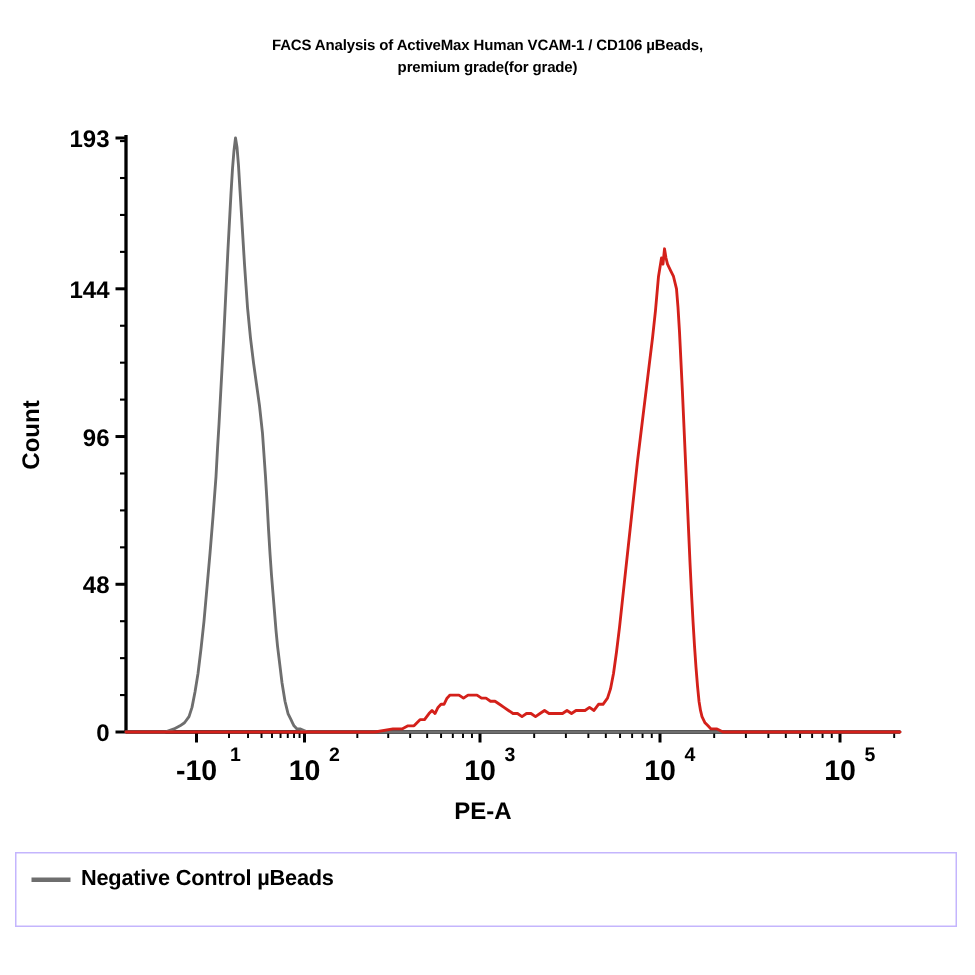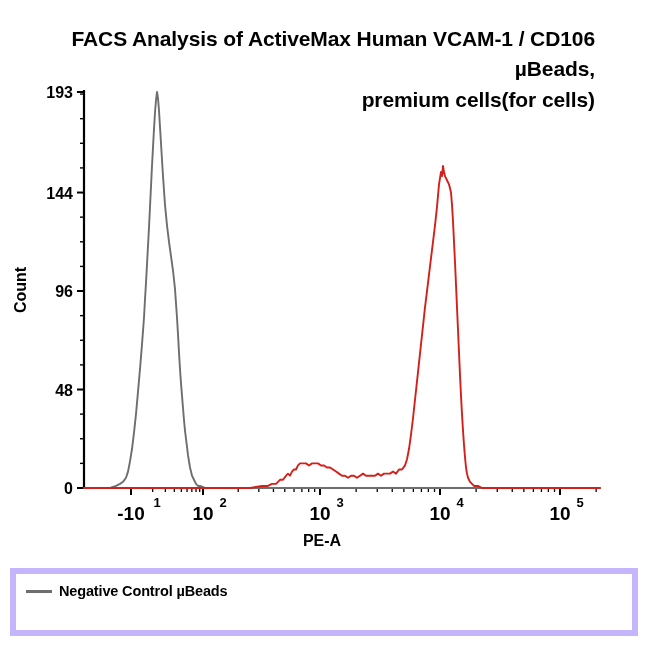--- a/index.html
+++ b/index.html
@@ -17,38 +17,38 @@
   #figure {
     position: relative;
     width: 650px;
     height: 650px;
   }
   #chart-title {
     position: absolute;
     left: 55px;
     top: 24px;
     width: 540px;
-    text-align: right;
-    font-size: 21px;
+    text-align: center;
+    font-size: 10px;
     font-weight: bold;
     line-height: 1.45;
     letter-spacing: -0.1px;
   }
   #plot-svg {
     position: absolute;
     left: 0;
     top: 0;
   }
   #legend-box {
     position: absolute;
     left: 10px;
     top: 568px;
     width: 628px;
-    height: 68px;
-    border: 6px solid #c4b5fd;
+    height: 50px;
+    border: 1px solid #c4b5fd;
     background: #ffffff;
     box-sizing: border-box;
     padding: 5px 0 0 0;
   }
   .legend-row {
     display: flex;
     align-items: center;
     height: 24px;
     padding-left: 10px;
   }
@@ -73,21 +73,21 @@
     font-weight: bold;
   }
 </style>
 </head>
 <body>
 
 <div id="figure">
 
   <div id="chart-title">
     <div>FACS Analysis of ActiveMax Human VCAM-1 / CD106 µBeads,</div>
-    <div>premium cells(for cells)</div>
+    <div>premium grade(for grade)</div>
   </div>
 
   <svg id="plot-svg" width="650" height="560" xmlns="http://www.w3.org/2000/svg">
       <line x1="84" y1="488" x2="600" y2="488" stroke="#000000" stroke-width="2.2"></line>
       <line x1="84" y1="90" x2="84" y2="488" stroke="#000000" stroke-width="2.2"></line>
       <line x1="77" y1="488" x2="84" y2="488" stroke="#000000" stroke-width="2"></line>
       <text x="73" y="494" text-anchor="end" font-size="16" font-weight="bold" fill="#000000" class="axis-text">0</text>
       <line x1="77" y1="389.51295336787564" x2="84" y2="389.51295336787564" stroke="#000000" stroke-width="2"></line>
       <text x="73" y="395.51295336787564" text-anchor="end" font-size="16" font-weight="bold" fill="#000000" class="axis-text">48</text>
       <line x1="77" y1="291.0259067357513" x2="84" y2="291.0259067357513" stroke="#000000" stroke-width="2"></line>

